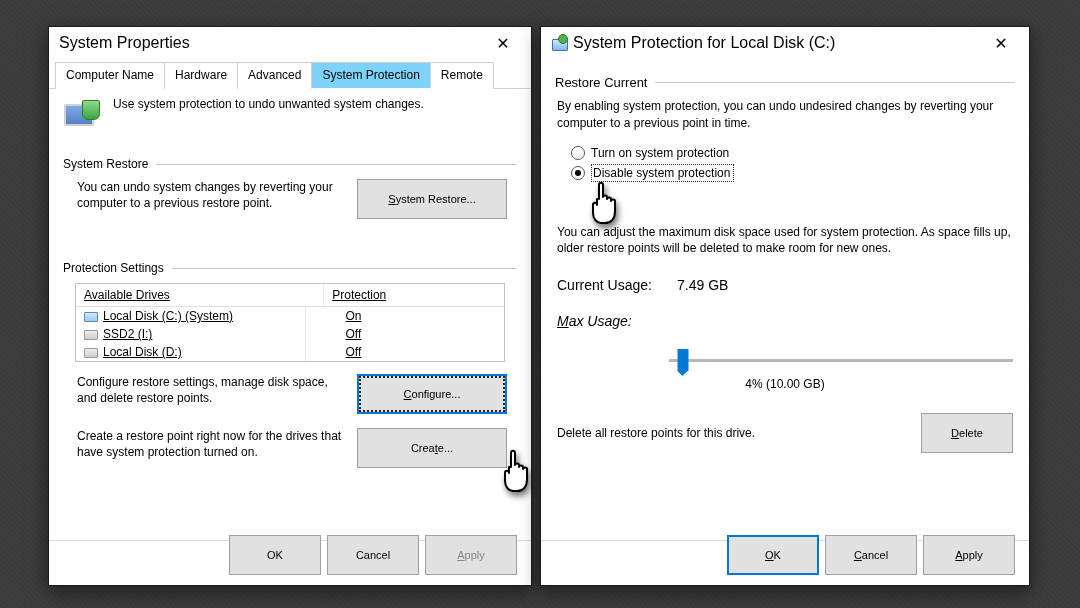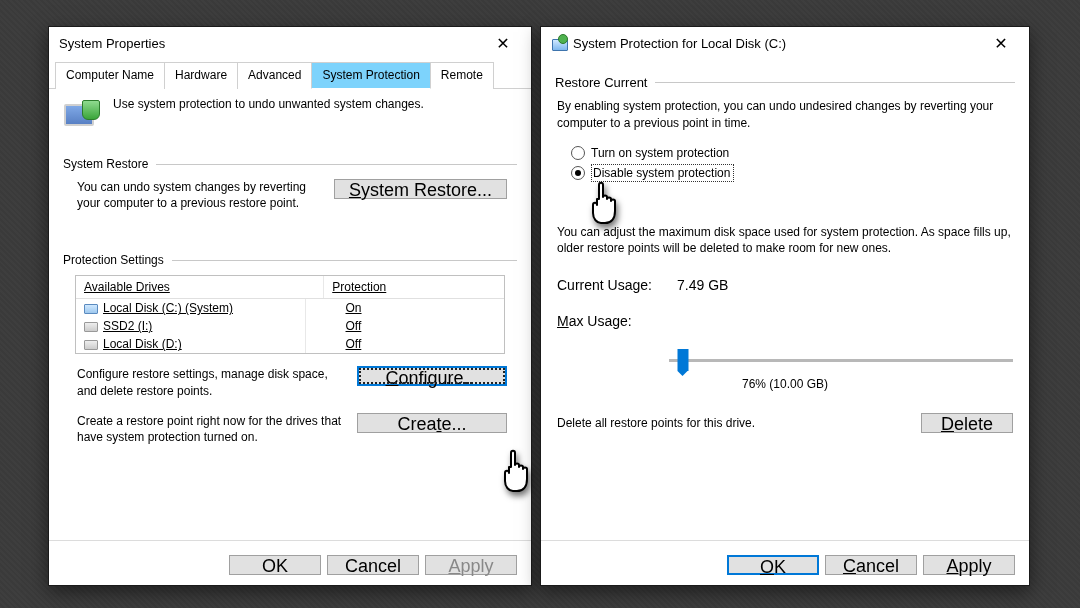--- a/index.html
+++ b/index.html
@@ -23,21 +23,21 @@
     }
     .win-left { left: 48px; top: 26px; width: 484px; height: 560px; }
     .win-right { left: 540px; top: 26px; width: 490px; height: 560px; }
     .titlebar {
       display: flex;
       align-items: center;
       height: 32px;
       padding: 0 6px 0 10px;
       background: #fff;
     }
-    .titlebar .title { flex: 1; font-size: 13px; }
+    .titlebar .title { flex: 1; font-size: 16px; }
     .titlebar .icon { width: 16px; height: 16px; margin-right: 6px; }
     .close-btn {
       width: 44px; height: 30px;
       display: flex; align-items: center; justify-content: center;
       font-size: 16px; font-family: Arial, sans-serif;
       cursor: pointer;
     }
     .tabbar {
       display: flex;
       padding: 0 6px;
@@ -78,24 +78,24 @@
     .fieldset-label span.line {
       flex: 1; height: 1px; background: #c8c8c8; margin-left: 8px;
     }
     .block { padding: 0 24px 0 28px; }
     .row-btn {
       display: flex; align-items: flex-start; justify-content: space-between;
       gap: 14px; margin-bottom: 14px;
     }
     .row-btn .txt { flex: 1; line-height: 1.35; }
     .winbtn {
-      min-width: 92px; height: 20px;
+      min-width: 92px; height: 40px;
       background: #e1e1e1;
       border: 1px solid #a0a0a0;
-      font-size: 18px;
+      font-size: 11px;
       font-family: inherit;
       padding: 0 14px;
       cursor: pointer;
     }
     .winbtn.wide { min-width: 150px; }
     .winbtn.default { border: 2px solid #0078d7; }
     .winbtn.disabled { color: #888; }
     .winbtn.focused {
       outline: 2px dotted #222;
       outline-offset: -4px;
@@ -342,28 +342,28 @@
 
   <div style="height:34px"></div>
 
   <div class="desc">You can adjust the maximum disk space used for system protection. As space fills up, older restore points will be deleted to make room for new ones.</div>
 
   <div class="kv">
     <div class="k">Current Usage:</div>
     <div>7.49 GB</div>
   </div>
 
-  <div class="kv" style="align-items:flex-end;">
+  <div class="kv" style="align-items:flex-end;font-style:italic;">
     <div class="k"><span class="underline">M</span>ax Usage:</div>
   </div>
   <div class="slider-wrap">
     <div class="slider-track"></div>
     <div class="slider-thumb"></div>
   </div>
-  <div class="slider-val">76% (10.00 GB)</div>
+  <div class="slider-val">4% (10.00 GB)</div>
 
   <div class="del-row">
     <div>Delete all restore points for this drive.</div>
     <button class="winbtn"><span class="underline">D</span>elete</button>
   </div>
 
   <div class="footer-divider"></div>
   <div class="footer-btns">
     <button class="winbtn default"><span class="underline">O</span>K</button>
     <button class="winbtn"><span class="underline">C</span>ancel</button>

